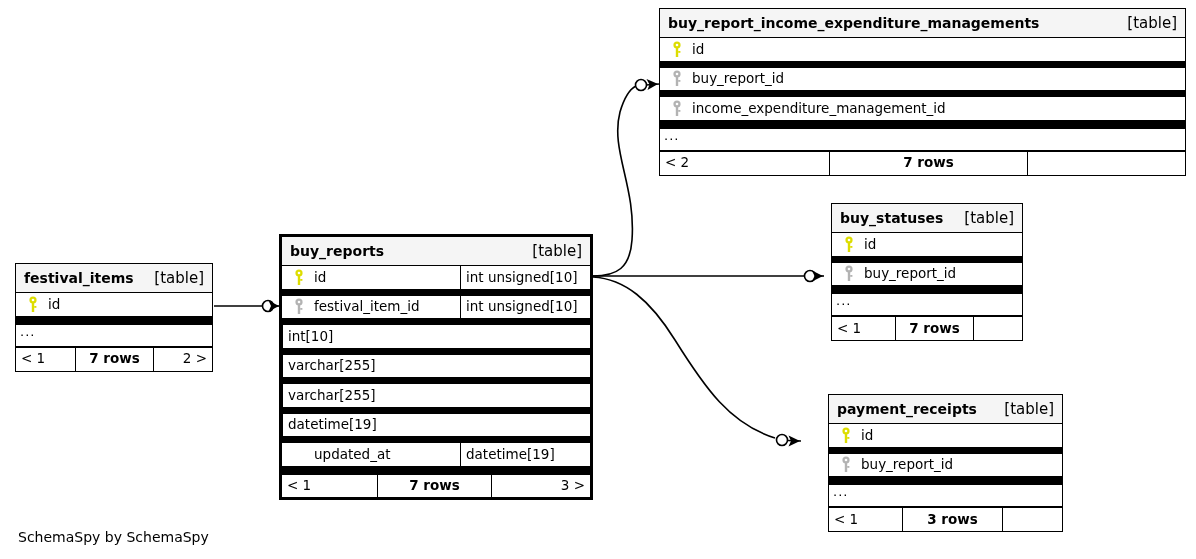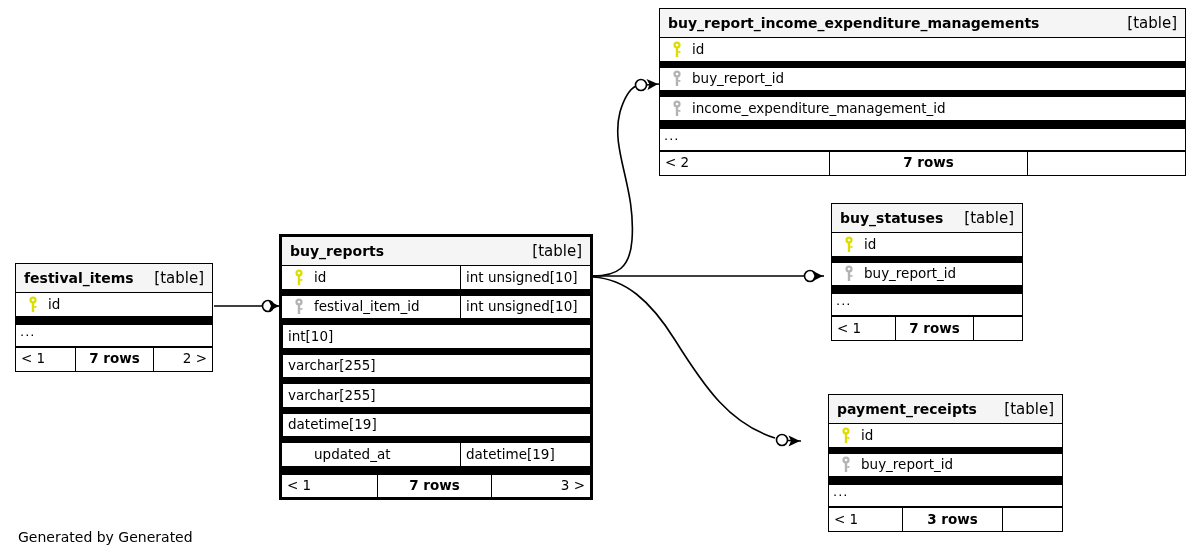--- a/index.html
+++ b/index.html
@@ -430,15 +430,15 @@
       <span>...</span>
     </div>
 
     <div class="foot">
       <div class="f-left" style="width:60px;">&lt; 1</div>
       <div class="f-mid" style="width:78px;">7 rows</div>
       <div class="f-right" style="flex:1;">2 &gt;</div>
     </div>
   </div>
 
-  <div id="credit">Generated by Generated</div>
+  <div id="credit">SchemaSpy by SchemaSpy</div>
 
 </div>
 
 </body></html>

